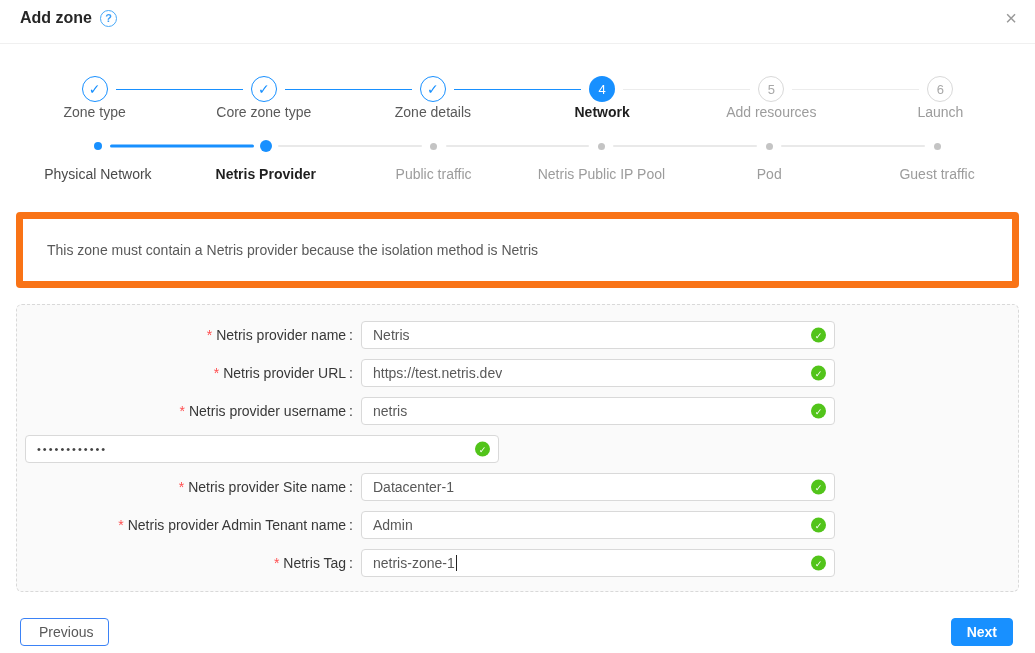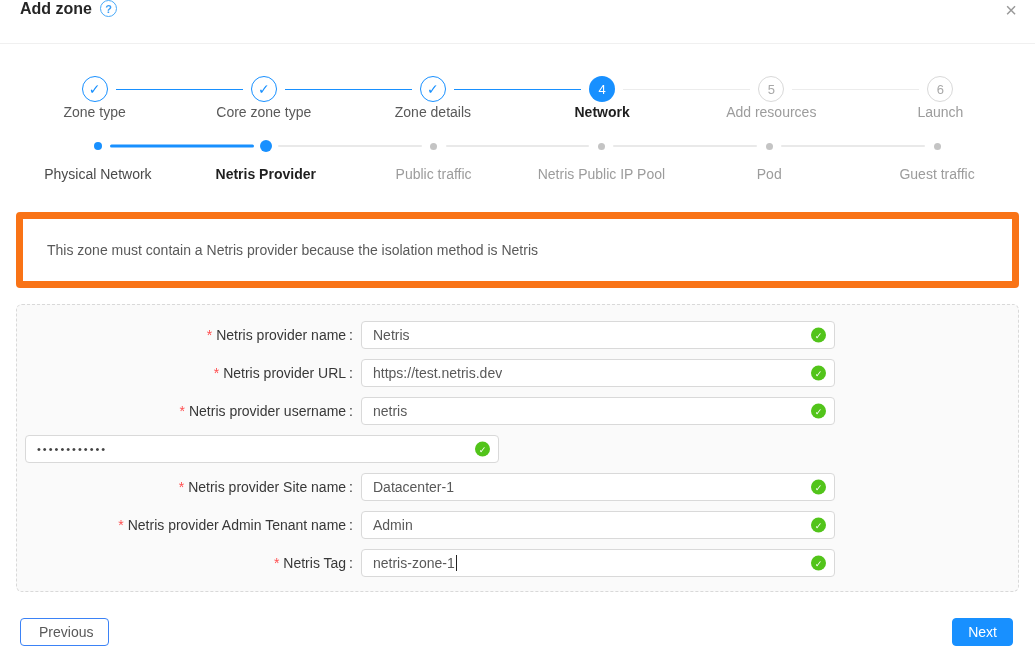--- a/index.html
+++ b/index.html
@@ -1,20 +1,20 @@
 <!DOCTYPE html>
 <html><head>
 <meta charset="utf-8">
 <style>
   * { margin: 0; padding: 0; box-sizing: border-box; }
   html, body { width: 1035px; height: 653px; background: #fff; overflow: hidden; }
   body { font-family: "Liberation Sans", "DejaVu Sans", sans-serif; color: #262626; }
 
   
-  .header { display: flex; align-items: flex-start; height: 44px; padding: 0 18px 7px 20px; border-bottom: 1px solid #f0f0f0; }
+  .header { display: flex; align-items: center; height: 44px; padding: 0 18px 7px 20px; border-bottom: 1px solid #f0f0f0; }
   .title { font-size: 16px; font-weight: 600; color: #262626; }
   .help-icon { width: 17px; height: 17px; margin-left: 8px; border: 1px solid #49a9f8; border-radius: 50%;
     color: #3b9ef6; font-size: 11px; font-weight: bold; display: flex; align-items: center; justify-content: center; cursor: pointer; }
   .close-icon { margin-left: auto; color: #999; font-size: 20px; line-height: 20px; cursor: pointer; font-weight: 400; }
 
   
   .steps { display: flex; padding: 0 10px; margin-top: 32px; }
   .step { flex: 1; position: relative; display: flex; flex-direction: column; align-items: center; }
   .step::after { content: ''; position: absolute; top: 13px; left: calc(50% + 21px); width: calc(100% - 42px); height: 1px; background: #ececec; }
   .step.done::after { background: #1890ff; }
@@ -63,21 +63,21 @@
   .badge { position: absolute; right: 8px; top: 50%; transform: translateY(-50%);
     width: 15px; height: 15px; border-radius: 50%; background: #52c41a;
     display: flex; align-items: center; justify-content: center; color: #fff; font-size: 9px; font-weight: bold; }
   .caret { display: inline-block; width: 1px; height: 16px; background: #222; margin-left: 1px; vertical-align: -3px; }
 
   
   .footer { display: flex; align-items: center; margin: 26px 22px 0 20px; }
   .btn { height: 28px; padding: 0 15px; font-size: 14px; border-radius: 4px; cursor: pointer;
     font-family: "Liberation Sans", "DejaVu Sans", sans-serif; }
   .btn-prev { background: #fff; border: 1px solid #3b82f6; color: #595959; padding-left: 18px; }
-  .btn-next { margin-left: auto; background: #1890ff; border: 1px solid #1890ff; color: #fff; }
+  .btn-next { margin-left: auto; background: #1890ff; border: 1px solid #1890ff; color: #fff; font-weight: bold; }
 </style>
 </head>
 <body>
 
 <div>
 
   <div class="header">
     <span class="title">Add zone</span>
     <span class="help-icon">
         <span>?</span>

